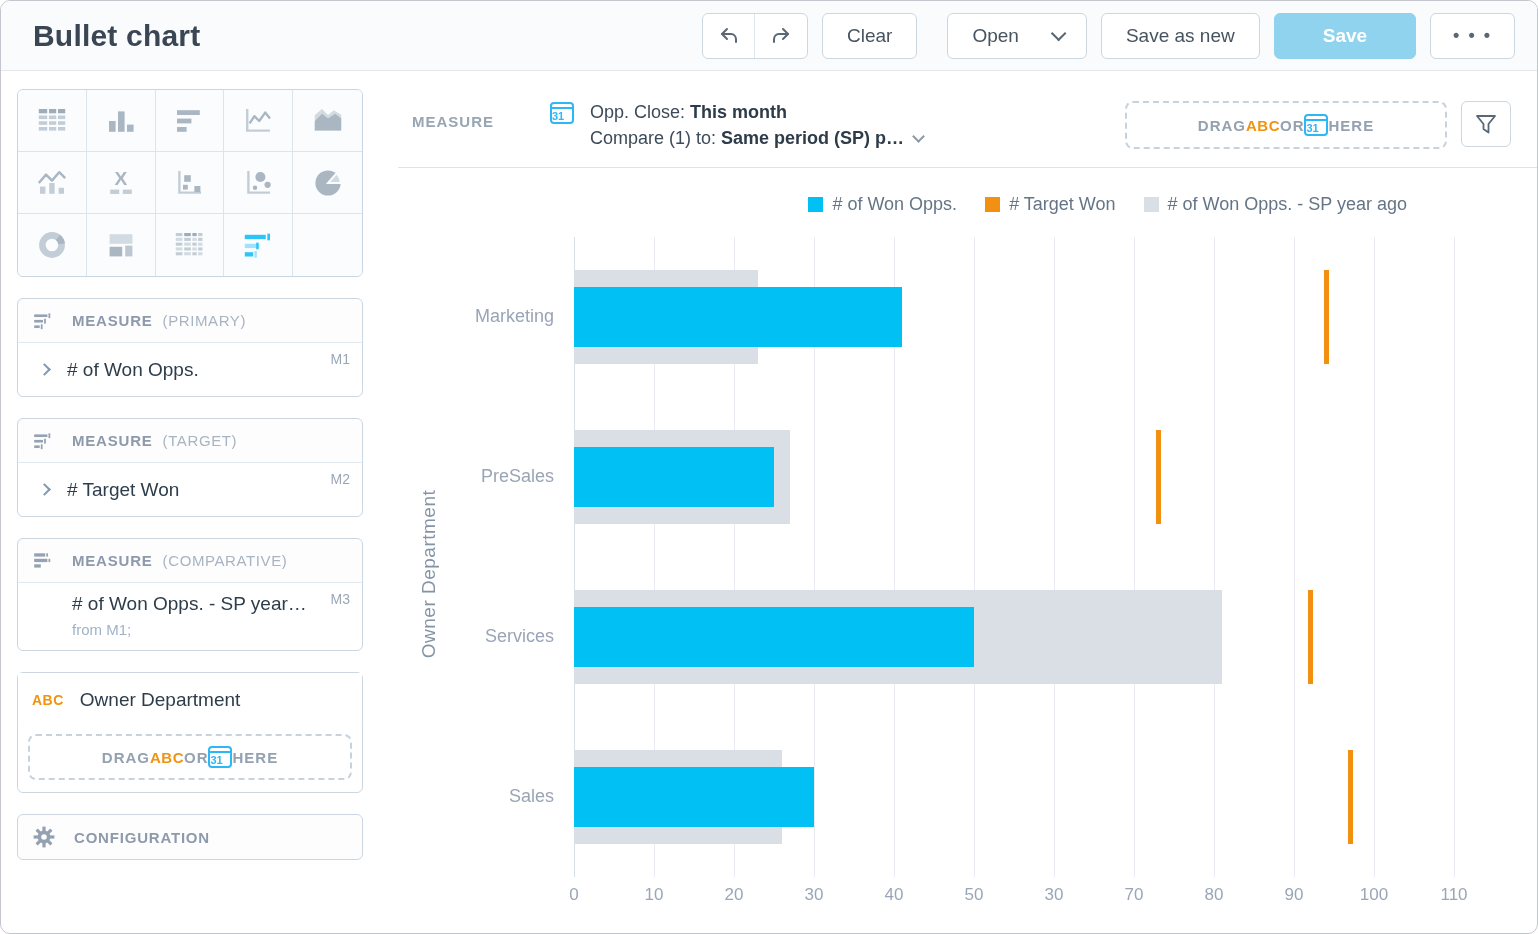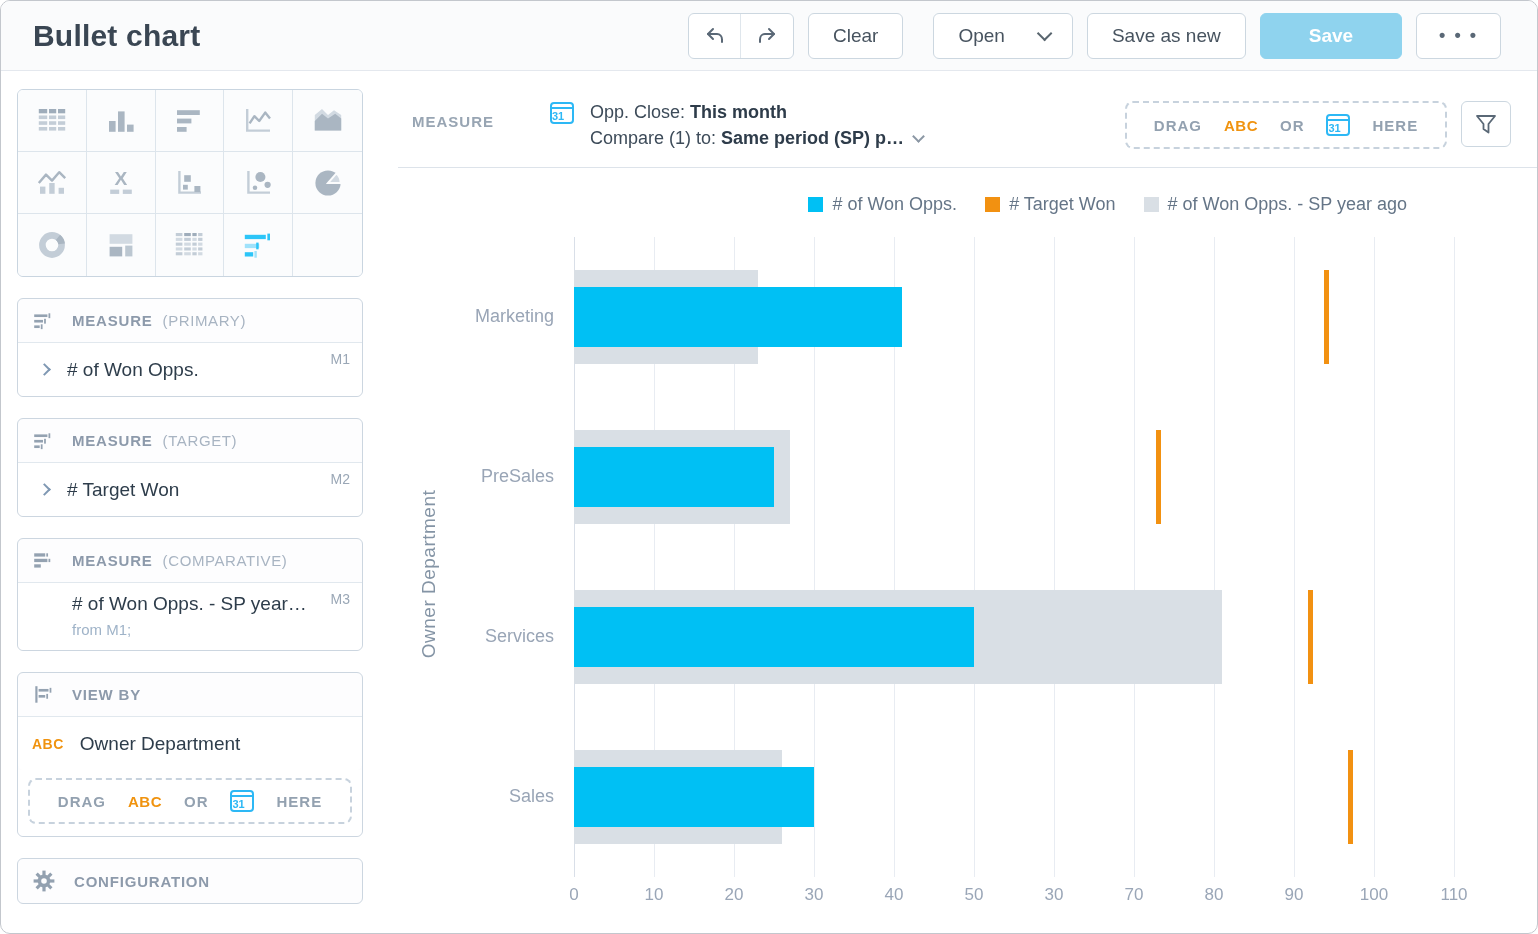--- a/index.html
+++ b/index.html
@@ -1,21 +1,21 @@
 <!DOCTYPE html>
 <html><head>
 <meta charset="utf-8">
 <style>
   * { margin:0; padding:0; box-sizing:border-box; }
   html,body { width:1538px; height:934px; overflow:hidden; }
   body { font-family:"Liberation Sans","DejaVu Sans",sans-serif; background:#fff; color:#3c4856; }
   .app { width:1538px; height:934px; border:1px solid #c3c7cd; border-radius:10px; overflow:hidden; background:#fff; display:flex; flex-direction:column; }
 
   
-  .topbar { height:70px; flex:0 0 70px; background:#fafbfc; border-bottom:1px solid #e4e8ee; display:flex; align-items:center; padding:0 36px 0 32px; }
+  .topbar { height:70px; flex:0 0 70px; background:#fafbfc; border-bottom:1px solid #e4e8ee; display:flex; align-items:center; padding:0 22px 0 32px; }
   .title { font-size:30px; font-weight:bold; color:#3a4653; letter-spacing:.2px; }
   .topbar-actions { margin-left:auto; display:flex; align-items:center; gap:14px; }
   .btn { height:46px; background:#fff; border:1px solid #ccd7e0; border-radius:6px; font-size:19px; color:#47535f; display:flex; align-items:center; justify-content:center; padding:0 24px; cursor:pointer; font-family:inherit; }
   .btn-group { display:flex; height:46px; border:1px solid #ccd7e0; border-radius:6px; background:#fff; overflow:hidden; }
   .btn-group .half { width:52px; display:flex; align-items:center; justify-content:center; cursor:pointer; }
   .btn-group .half:first-child { border-right:1px solid #dfe6ec; }
   .btn-save { background:#8fd3ee; border-color:#8fd3ee; color:#fff; font-weight:bold; padding:0 48px; }
   .btn-open { gap:32px;margin-left:16px; }
   .btn-more { padding:0 22px; color:#5a6876; letter-spacing:2px; font-size:18px; font-weight:bold; }
   .chev-down { width:11px; height:11px; border-right:2px solid #59666f; border-bottom:2px solid #59666f; transform:rotate(45deg) translateY(-3px); display:inline-block; }
@@ -28,21 +28,21 @@
   .card-head .hd { font-size:15px; font-weight:bold; color:#8d9aab; letter-spacing:.8px; }
   .card-head .hq { font-size:15px; color:#a8b4c2; letter-spacing:.6px; }
   .card-row { position:relative; min-height:53px; display:flex; align-items:center; padding:0 14px; background:#fff; border-radius:0 0 6px 6px; }
   .chevron-r { width:9px; height:9px; border-right:2px solid #7f98b3; border-bottom:2px solid #7f98b3; transform:rotate(-45deg); display:inline-block; margin:0 18px 0 8px; }
   .measure-name { font-size:19px; color:#2e3d4b; }
   .m-badge { position:absolute; top:8px; right:12px; font-size:14px; color:#9aa7b6; }
   .comp-body { display:block; padding:10px 14px 12px 54px; }
   .comp-sub { font-size:15px; color:#9fb3c8; margin-top:6px; }
   .abc { font-size:14px; font-weight:bold; color:#f0930f; letter-spacing:.5px; }
   .viewby-item { gap:16px; border-bottom:none; }
-  .drag-box { border:2px dashed #c7d2dd; border-radius:8px; height:46px; display:flex; align-items:center; justify-content:center; gap:22px; }
+  .drag-box { border:2px dashed #c7d2dd; border-radius:8px; height:46px; display:flex; align-items:center; justify-content:center; gap:0; }
   .drag-box .dtxt { font-size:15px; font-weight:bold; color:#93a1b0; letter-spacing:1px; }
   .sidebar .drag-wrap { padding:8px 10px 12px 10px; background:#fff; border-radius:0 0 6px 6px; }
   .cal-icon { width:24px; height:22px; border:2px solid #2db8f5; border-radius:4px; position:relative; flex:0 0 auto; }
   .cal-icon::before { content:""; position:absolute; left:0; right:0; top:3px; height:2px; background:#2db8f5; }
   .cal-icon .cal-num { position:absolute; left:0; right:0; bottom:0px; text-align:left; font-size:11px; font-weight:bold; color:#2db8f5; }
   .config-card .card-head { border-bottom:none; }
 
   
   .type-grid { display:grid; grid-template-columns:repeat(5,1fr); width:346px; background:#fbfcfd; border:1px solid #c9d5e0; border-radius:6px; overflow:hidden; margin-bottom:21px; }
   .type-cell { height:62px; border-right:1px solid #dde5ec; border-bottom:1px solid #dde5ec; display:flex; align-items:center; justify-content:center; cursor:pointer; background:#fbfcfd; }
@@ -331,32 +331,20 @@
           <span class="hq" style="margin-left:-8px">(COMPARATIVE)</span>
         </div>
         <div class="card-row comp-body">
           <span class="measure-name"># of Won Opps. - SP year…</span>
           <span class="m-badge">M3</span>
           <div class="comp-sub">from M1;</div>
         </div>
       </div>
 
       <div class="card">
-        <div class="card-head">
-          <svg width="22" height="22" viewBox="0 0 20 20">
-              <g fill="#94a2b1">
-                <rect x="3" y="2" width="2" height="15"></rect>
-                <rect x="6" y="4.5" width="9" height="2.4"></rect>
-                <rect x="16" y="3.5" width="1.6" height="4.4"></rect>
-                <rect x="6" y="10" width="6" height="2.4"></rect>
-                <rect x="13" y="9" width="1.6" height="4.4"></rect>
-              </g>
-            </svg>
-          <span class="hd">VIEW BY</span>
-        </div>
         <div class="card-row viewby-item">
           <span class="abc">ABC</span>
           <span class="measure-name">Owner Department</span>
         </div>
         <div class="drag-wrap">
           <div class="drag-box">
             <span class="dtxt">DRAG</span>
             <span class="abc" style="font-size:15px">ABC</span>
             <span class="dtxt">OR</span>
             <span class="cal-icon">

